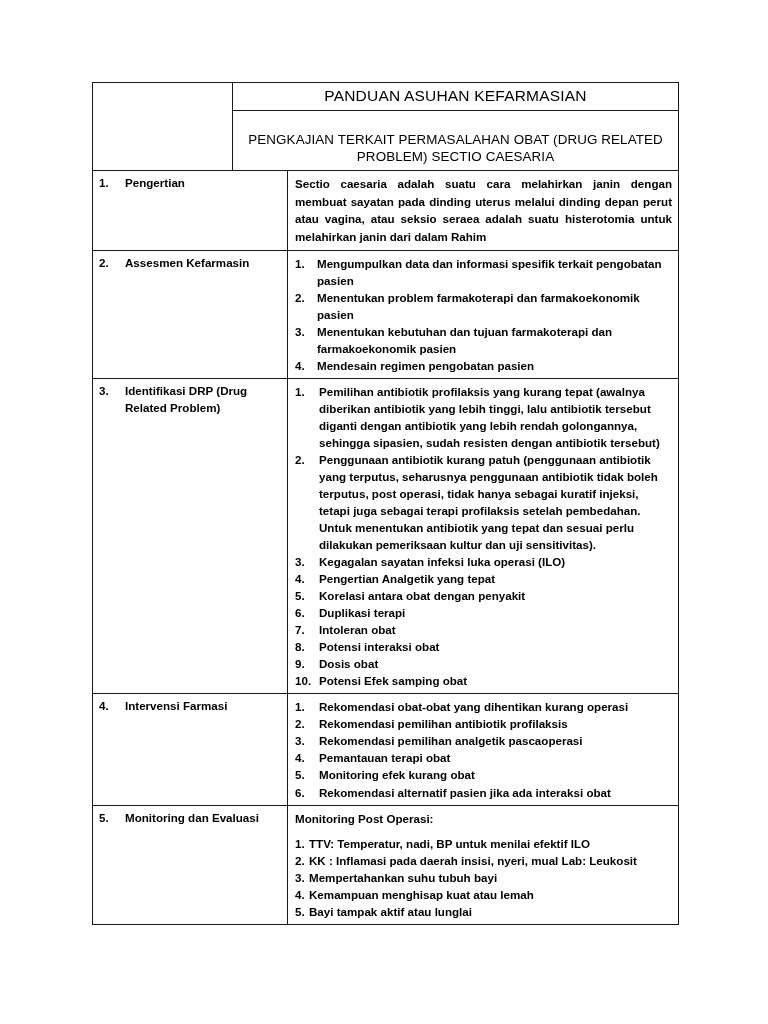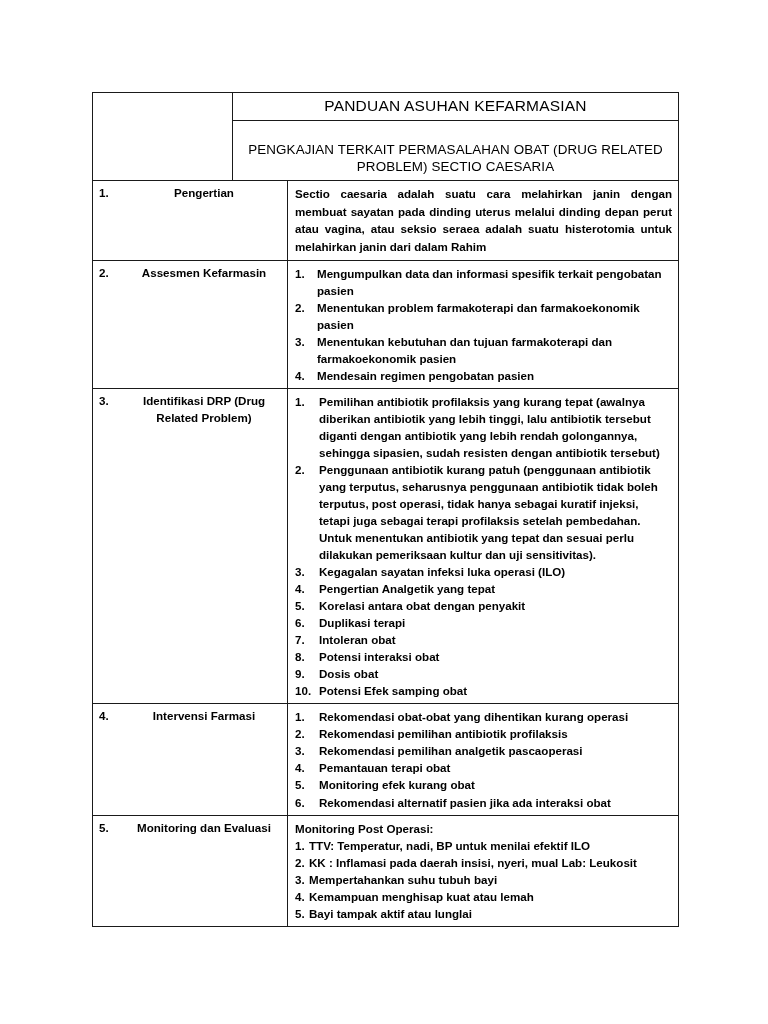--- a/index.html
+++ b/index.html
@@ -16,21 +16,21 @@
   }
   .page {
     position: relative;
     width: 768px;
     height: 1024px;
     background: #ffffff;
   }
   .doc-table {
     position: absolute;
     left: 92px;
-    top: 92px;
+    top: 82px;
     width: 586px;
     border-collapse: collapse;
     table-layout: fixed;
   }
   .doc-table td {
     border: 1px solid #1a1a1a;
     vertical-align: top;
     padding: 3px 5px 4px 5px;
   }
   
@@ -63,21 +63,20 @@
   .label-row {
     display: flex;
     align-items: flex-start;
   }
   .label-num {
     width: 26px;
     flex: 0 0 26px;
   }
   .label-text {
     flex: 1 1 auto;
-    text-align: center;
   }
   
   td.content-cell {
     font-size: 11.6px;
     font-weight: bold;
     line-height: 1.47;
     padding: 4px 6px 4px 7px;
   }
   .para-justify {
     text-align: justify;
@@ -103,21 +102,21 @@
   }
   
   .list-a > li .li-num { width: 22px; }
   
   .list-b { padding-left: 20px; }
   .list-b > li .li-num { width: 24px; }
   
   .list-c { padding-left: 14px; }
   .list-c > li .li-num { width: 14px; }
   .sub-head {
-    margin-bottom: 0;
+    margin-bottom: 8px;
   }
 </style>
 </head>
 <body>
 
 <div class="page">
 
   <table class="doc-table">
     <colgroup>
       <col style="width:140px">

